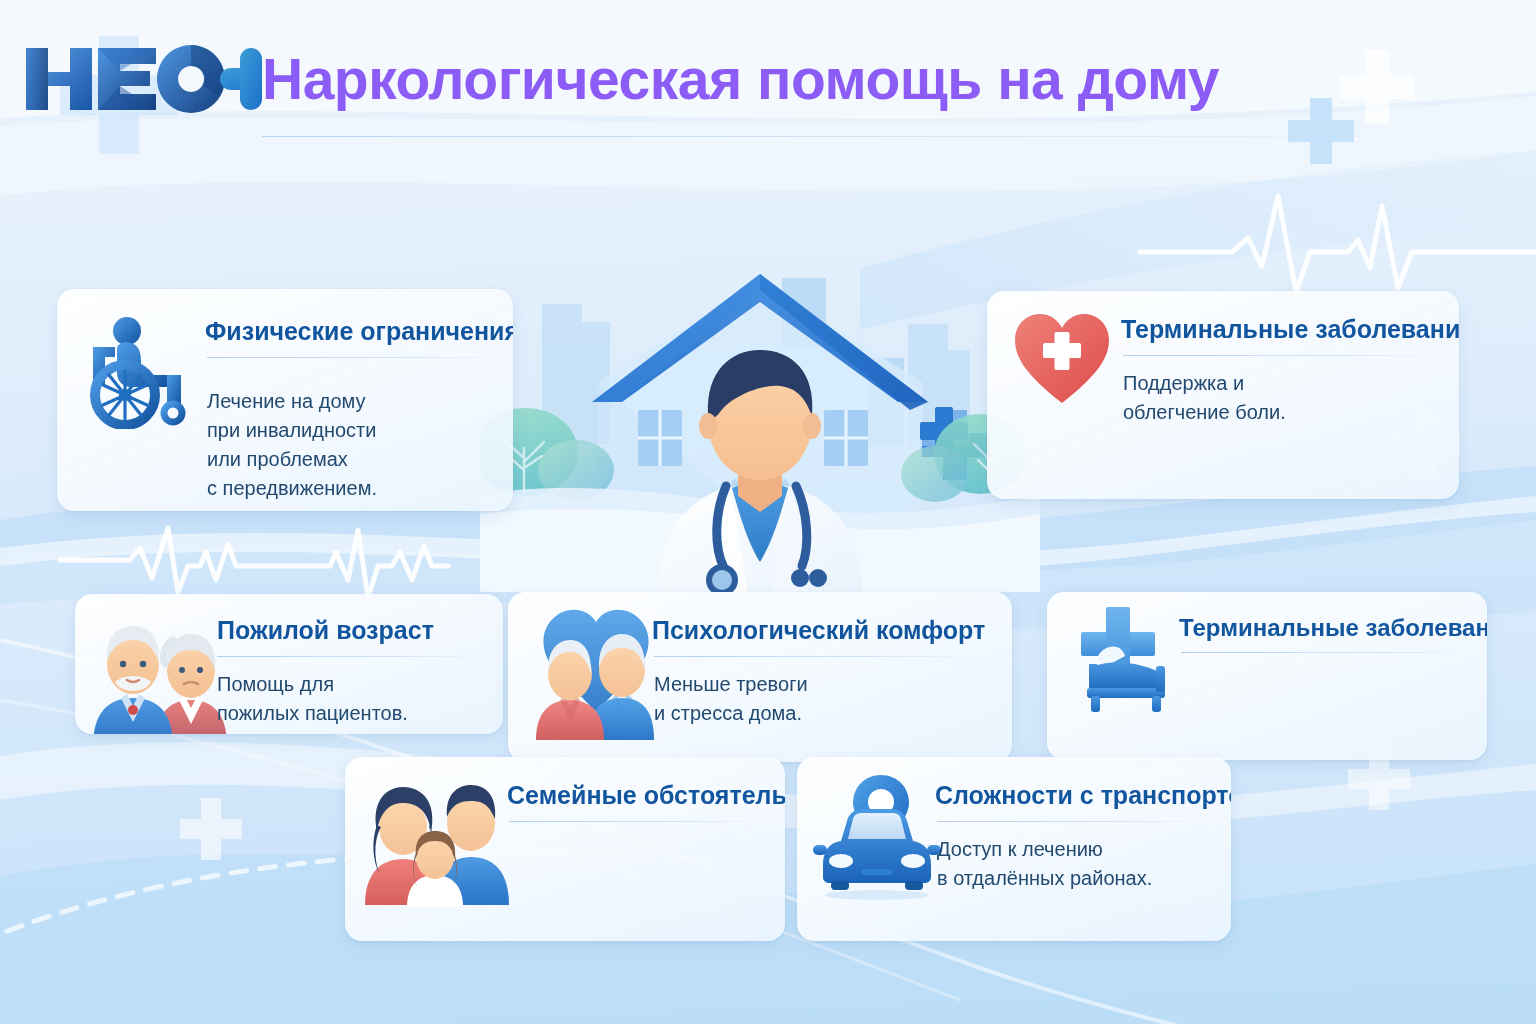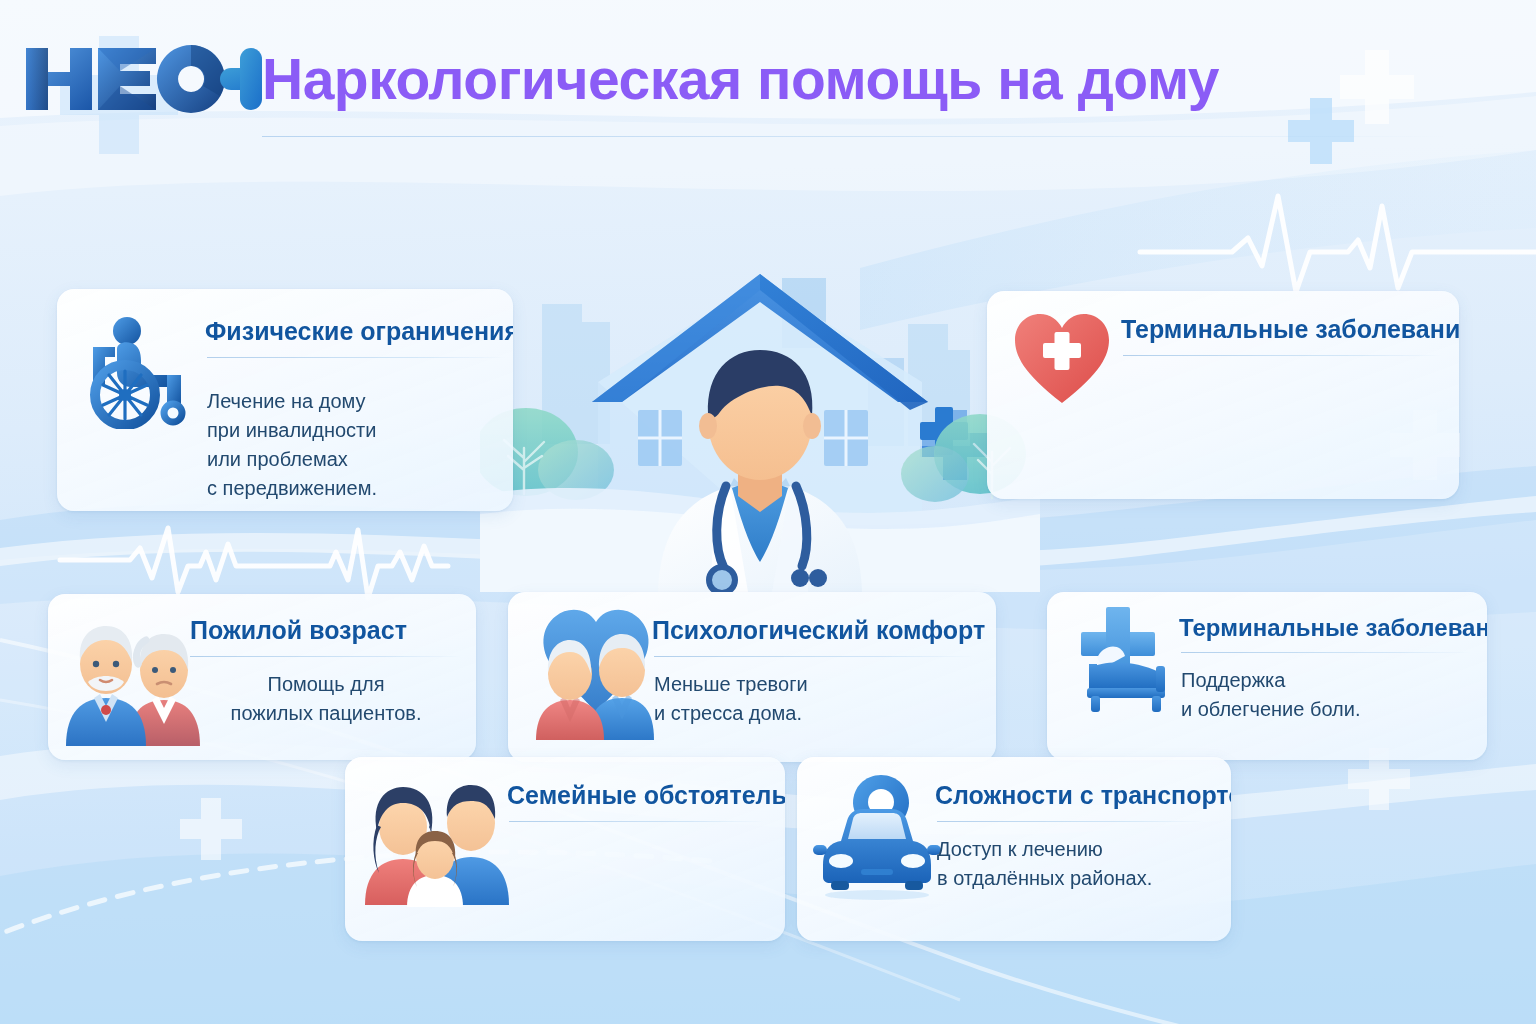--- a/index.html
+++ b/index.html
@@ -63,22 +63,22 @@
     position:absolute;height:1px;
     background:linear-gradient(90deg,rgba(120,170,220,.55),rgba(150,195,235,.35) 70%,rgba(255,255,255,0));
   }
   .card-body{
     position:absolute;color:#22496f;
   }
 
   
   #card-physical{left:57px;top:289px;width:456px;height:222px;}
   #card-terminal-heart{left:987px;top:291px;width:472px;height:208px;}
-  #card-elderly{left:48px;top:594px;width:428px;height:166px;text-align:center;}
-  #card-psych{left:508px;top:592px;width:488px;height:170px;}
+  #card-elderly{left:75px;top:594px;width:428px;height:140px;}
+  #card-psych{left:508px;top:592px;width:488px;height:170px;padding-left:16px;}
   #card-terminal-bed{left:1047px;top:592px;width:440px;height:168px;}
   #card-family{left:345px;top:757px;width:440px;height:184px;}
   #card-transport{left:797px;top:757px;width:434px;height:184px;}
 
   .t-big{font-size:25px;}
   .t-mid{font-size:24px;}
   .b-big{font-size:20px;line-height:29px;}
 </style>
 </head>
 <body>
@@ -346,20 +346,22 @@
         </defs>
         <path d="M51 96 C12 66 4 48 4 33 C4 17 16 7 29 7 C39 7 47 13 51 21 C55 13 63 7 73 7 C86 7 98 17 98 33 C98 48 90 66 51 96 Z" fill="url(#htG)"></path>
         <g fill="#ffffff">
           <rect x="32" y="36" width="38" height="15" rx="2"></rect>
           <rect x="43.5" y="25" width="15" height="38" rx="2"></rect>
         </g>
       </svg>
     </div>
     <div class="card-head t-big" style="left:134px;top:24px;">Терминальные заболевания</div>
     <div class="card-rule" style="left:136px;top:64px;width:320px;"></div>
+    <div class="card-body b-big" style="left:136px;top:78px;width:320px;white-space:pre-line;">Поддержка и
+облегчение боли.</div>
   </div>
 
   <div class="card" id="card-elderly">
     <div class="card-ico" style="left:16px;top:14px;width:140px;height:140px;">
       <svg viewBox="0 0 140 140" xmlns="http://www.w3.org/2000/svg">
         <defs>
           <linearGradient id="eBlue" x1="0" y1="0" x2="0" y2="1">
             <stop offset="0" stop-color="#4f9ae2"></stop>
               <stop offset="1" stop-color="#2c73c4"></stop>
           </linearGradient>
@@ -463,22 +465,20 @@
         <path d="M26 62 L34 62 L34 88 L26 88 Z" fill="url(#bedB)"></path>
         <path d="M26 66 C42 58 72 58 96 70 L96 88 L26 88 Z" fill="url(#bedB)"></path>
         <rect x="24" y="86" width="78" height="10" rx="3" fill="url(#bedB)"></rect>
         <rect x="28" y="94" width="9" height="16" rx="3" fill="url(#bedB)"></rect>
         <rect x="89" y="94" width="9" height="16" rx="3" fill="url(#bedB)"></rect>
         <rect x="93" y="64" width="9" height="26" rx="3" fill="url(#bedB)"></rect>
       </svg>
     </div>
     <div class="card-head t-mid" style="left:132px;top:22px;">Терминальные заболевания</div>
     <div class="card-rule" style="left:134px;top:60px;width:290px;"></div>
-    <div class="card-body b-big" style="left:134px;top:74px;width:292px;white-space:pre-line;">Поддержка
-и облегчение боли.</div>
   </div>
 
   <div class="card" id="card-family">
     <div class="card-ico" style="left:14px;top:12px;width:156px;height:140px;">
       <svg viewBox="0 0 156 140" xmlns="http://www.w3.org/2000/svg">
         <defs>
           <linearGradient id="fSkin" x1="0" y1="0" x2="0" y2="1">
             <stop offset="0" stop-color="#fdd6ad"></stop>
               <stop offset="1" stop-color="#f4c296"></stop>
           </linearGradient>

